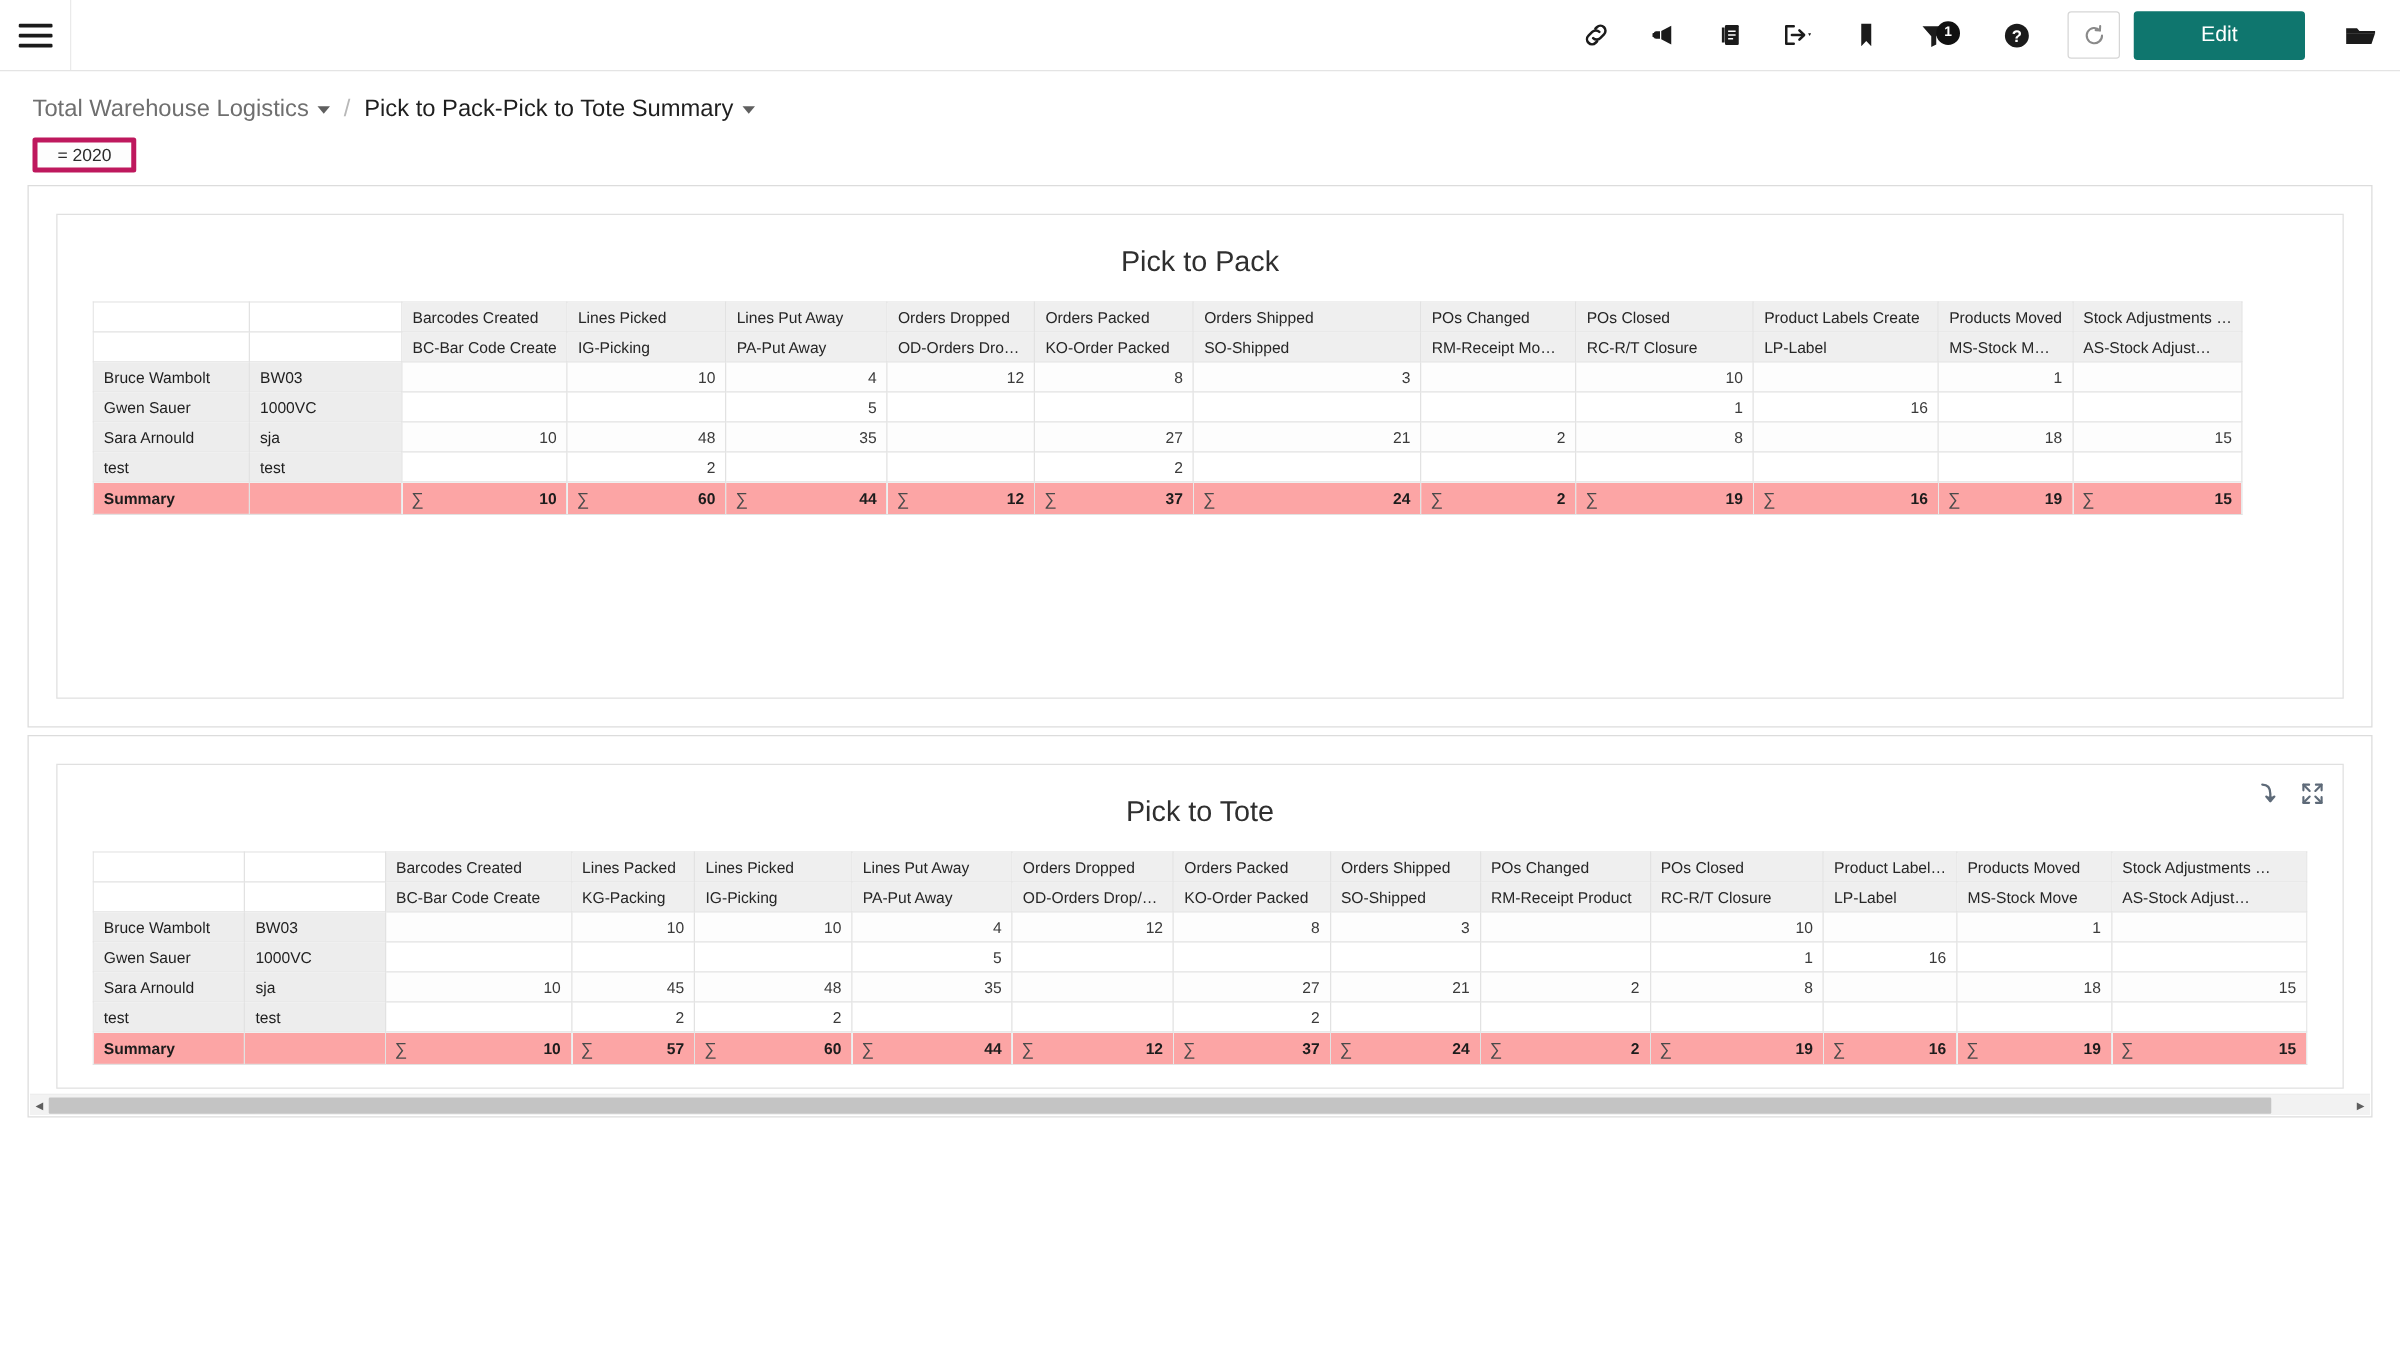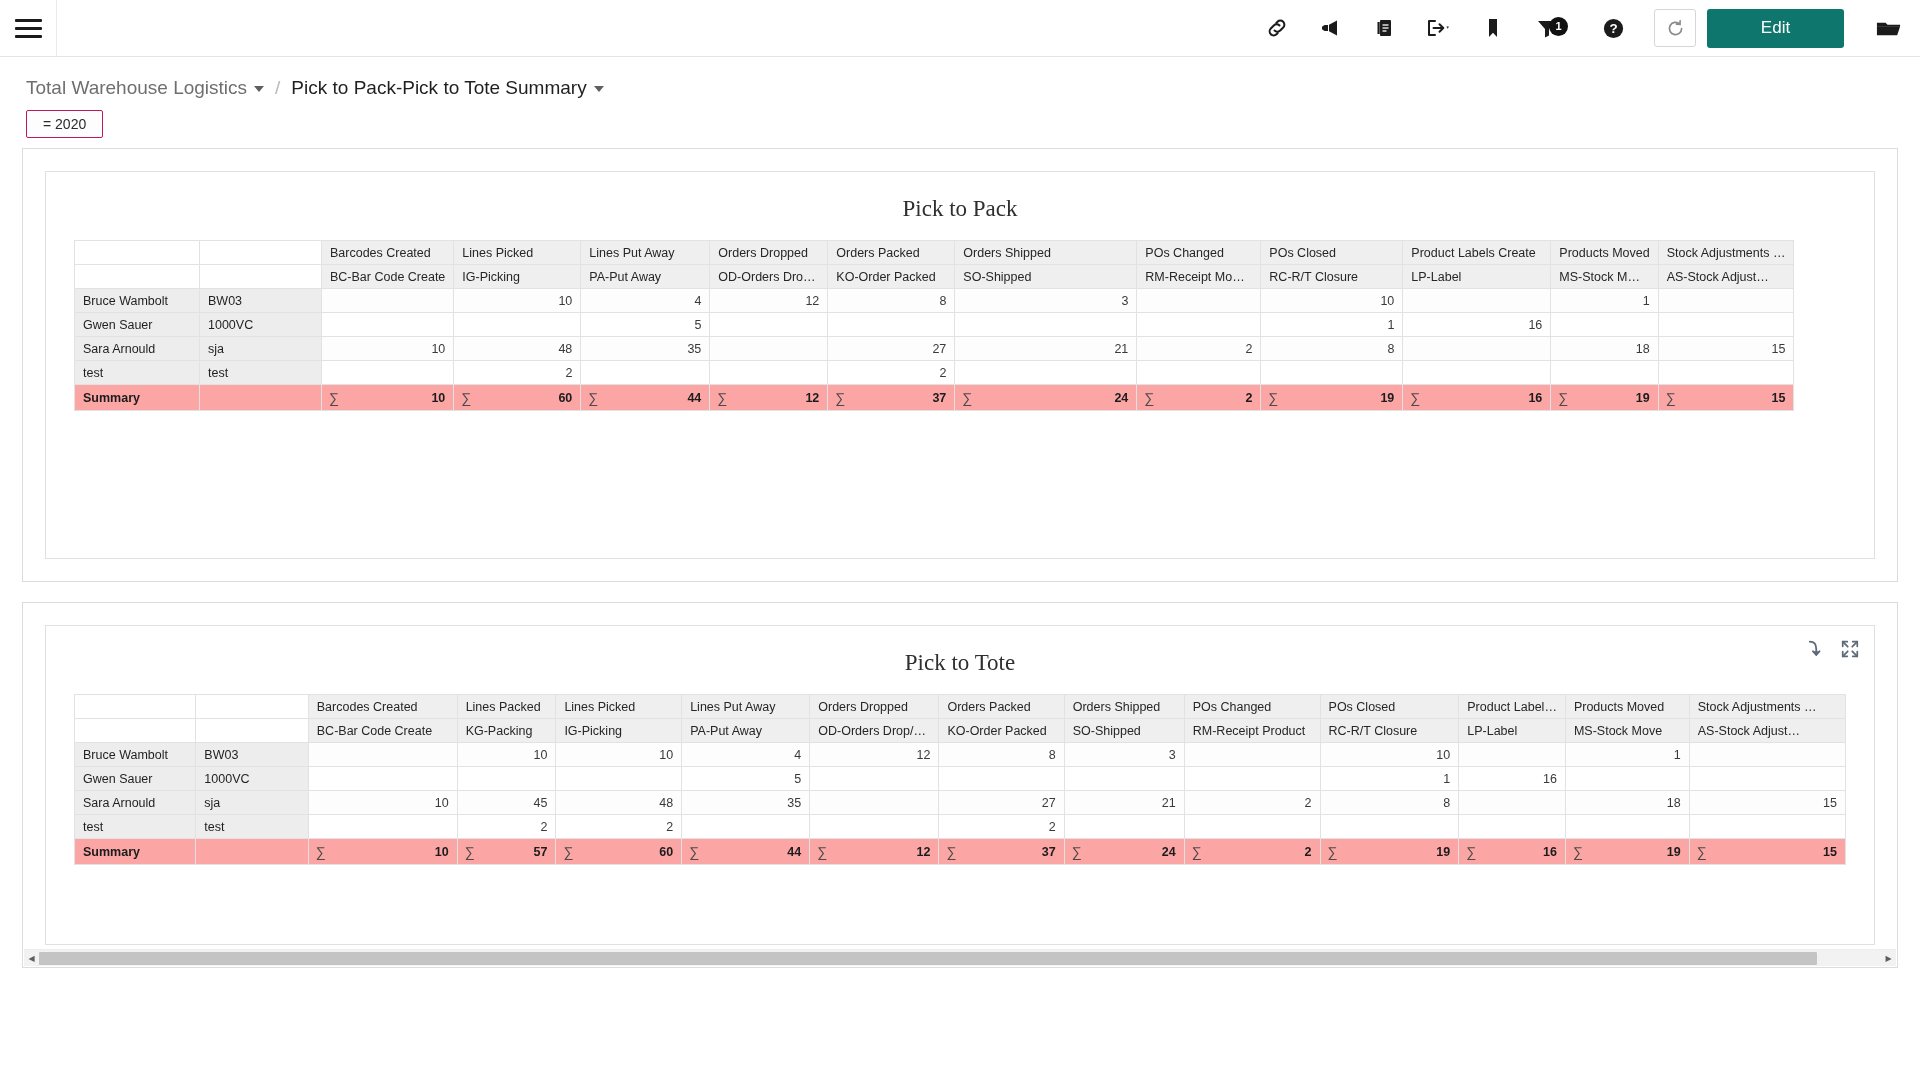--- a/index.html
+++ b/index.html
@@ -108,21 +108,21 @@
     border-top: 6px solid #5f5f5f;
     vertical-align: middle;
   }
 
   
   .filterbar { padding: 11px 0 0 26px; height: 44px; }
   .chip {
     display: inline-flex; align-items: center;
     height: 28px;
     padding: 0 16px;
-    border: 1px solid #be185d;
+    border: 4px solid #be185d;
     background: #fdfdfd;
     border-radius: 2px;
     font-size: 14px;
     color: #2b2b2b;
     cursor: pointer;
   }
 
   
   .canvas {
     margin: 5px 22px 0 22px;
@@ -134,30 +134,30 @@
     position: relative;
   }
   .panel-inner {
     margin: 22px;
     border: 1px solid #e0e0e0;
     background: #fff;
     position: relative;
     height: calc(100% - 44px);
   }
   .panel1 { height: 434px; }
-  .panel2 { height: 366px; margin-top: 20px; }
+  .panel2 { height: 306px; margin-top: 6px; }
 
   .panel-title {
     text-align: center;
     font-size: 23px;
     color: #2f2f2f;
     padding-top: 24px;
     padding-bottom: 18px;
     font-weight: normal;
-    font-family: Liberation Serif, serif;
+    font-family: Liberation Sans, sans-serif;
   }
   .panel-icons {
     position: absolute;
     top: 12px; right: 14px;
     display: flex; align-items: center; gap: 18px;
     color: #5e6a78;
   }
   .pi { cursor: pointer; display: flex; align-items: center; }
 
   

